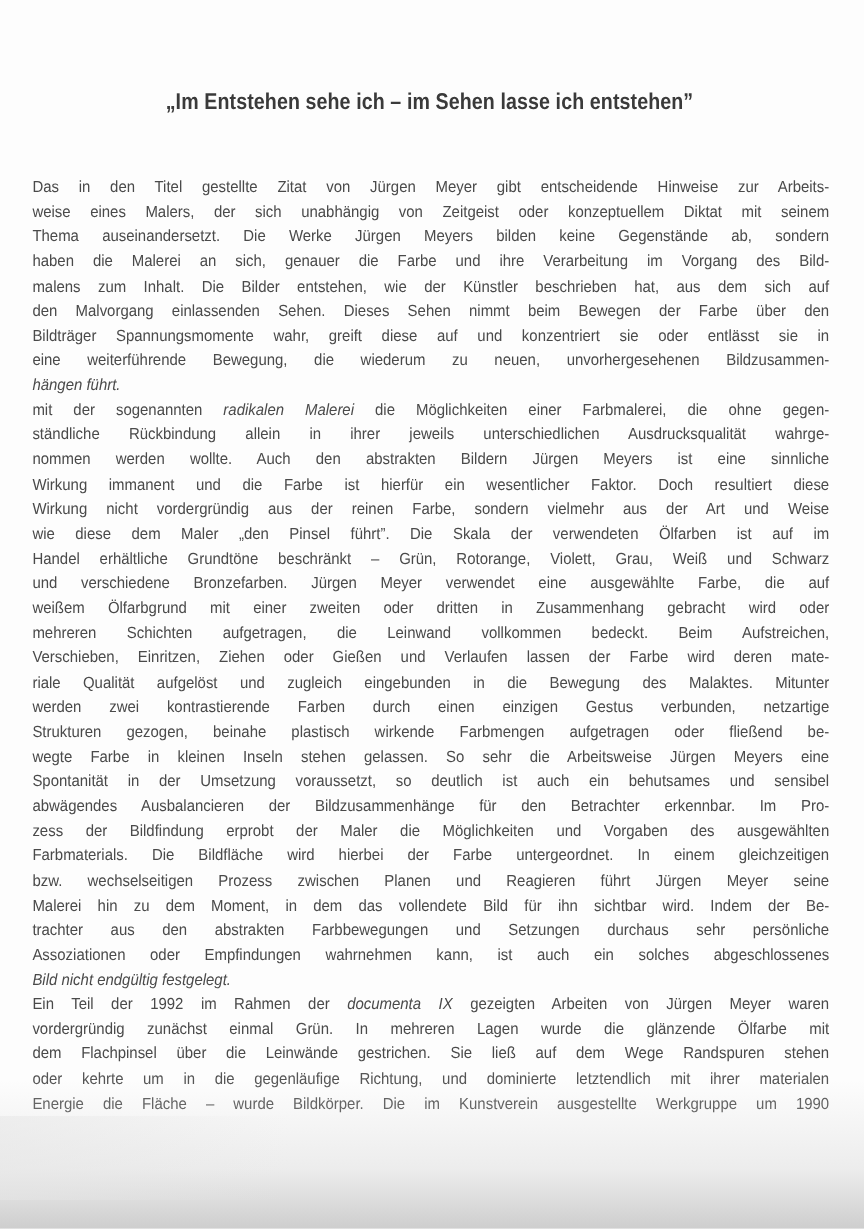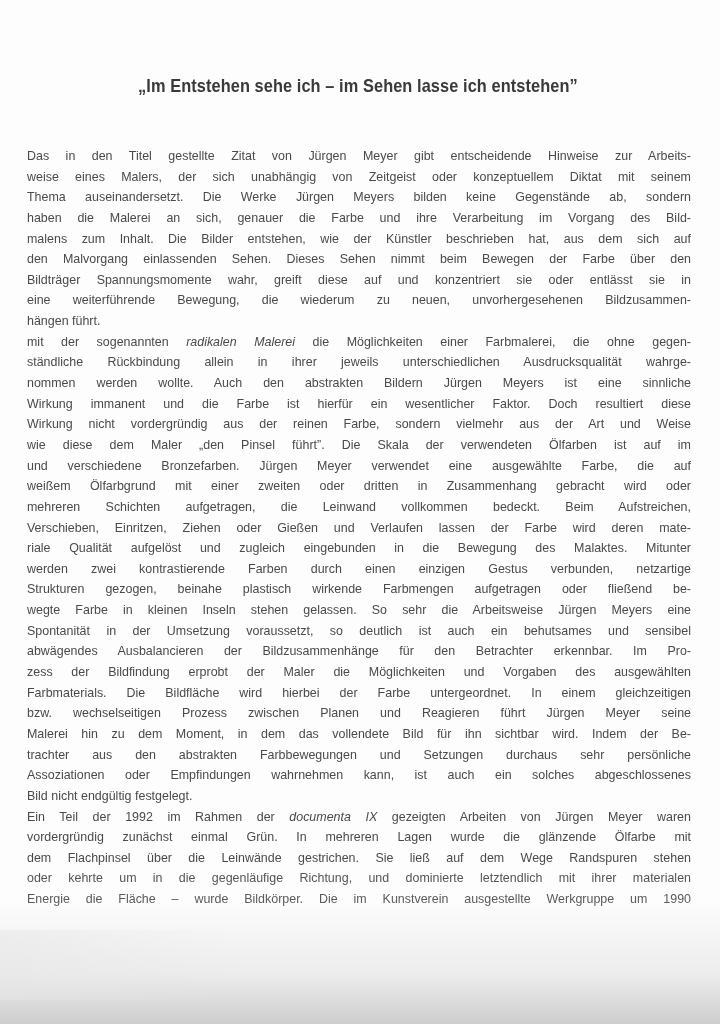--- a/index.html
+++ b/index.html
@@ -51,20 +51,21 @@
     }
     .line {
       display: block;
       white-space: nowrap;
       text-align: justify;
       text-align-last: justify;
       height: 20.65px;
     }
     .line.last {
       text-align-last: left;
+      font-style: italic;
     }
     .line .inner {
       display: inline-block;
       width: 664px;
       transform: scaleX(0.93);
       transform-origin: 0 0;
     }
     em {
       font-style: italic;
     }
@@ -101,20 +102,21 @@
       <span class="line"><span class="inner" style="text-align: justify; text-align-last: justify; white-space: normal; width: 713.978px;"><span>den Malvorgang einlassenden Sehen. Dieses Sehen nimmt beim Bewegen der Farbe über den</span></span></span>
       <span class="line"><span class="inner" style="text-align: justify; text-align-last: justify; white-space: normal; width: 713.978px;"><span>Bildträger Spannungsmomente wahr, greift diese auf und konzentriert sie oder entlässt sie in</span></span></span>
       <span class="line"><span class="inner" style="text-align: justify; text-align-last: justify; white-space: normal; width: 713.978px;"><span>eine weiterführende Bewegung, die wiederum zu neuen, unvorhergesehenen Bildzusammen-</span></span></span>
       <span class="line last"><span class="inner" style="text-align: justify; text-align-last: left; white-space: normal; width: 713.978px;"><span>hängen führt.</span></span></span>
       <span class="line"><span class="inner" style="text-align: justify; text-align-last: justify; white-space: normal; width: 713.978px;"><span>mit der sogenannten </span><em>radikalen Malerei</em><span> die Möglichkeiten einer Farbmalerei, die ohne gegen-</span></span></span>
       <span class="line"><span class="inner" style="text-align: justify; text-align-last: justify; white-space: normal; width: 713.978px;"><span>ständliche Rückbindung allein in ihrer jeweils unterschiedlichen Ausdrucksqualität wahrge-</span></span></span>
       <span class="line"><span class="inner" style="text-align: justify; text-align-last: justify; white-space: normal; width: 713.978px;"><span>nommen werden wollte. Auch den abstrakten Bildern Jürgen Meyers ist eine sinnliche</span></span></span>
       <span class="line"><span class="inner" style="text-align: justify; text-align-last: justify; white-space: normal; width: 713.978px;"><span>Wirkung immanent und die Farbe ist hierfür ein wesentlicher Faktor. Doch resultiert diese</span></span></span>
       <span class="line"><span class="inner" style="text-align: justify; text-align-last: justify; white-space: normal; width: 713.978px;"><span>Wirkung nicht vordergründig aus der reinen Farbe, sondern vielmehr aus der Art und Weise</span></span></span>
       <span class="line"><span class="inner" style="text-align: justify; text-align-last: justify; white-space: normal; width: 713.978px;"><span>wie diese dem Maler „den Pinsel führt”. Die Skala der verwendeten Ölfarben ist auf im</span></span></span>
+      <span class="line"><span class="inner" style="text-align: justify; text-align-last: justify; white-space: normal; width: 713.978px;"><span>Handel erhältliche Grundtöne beschränkt – Grün, Rotorange, Violett, Grau, Weiß und Schwarz</span></span></span>
       <span class="line"><span class="inner" style="text-align: justify; text-align-last: justify; white-space: normal; width: 713.978px;"><span>und verschiedene Bronzefarben. Jürgen Meyer verwendet eine ausgewählte Farbe, die auf</span></span></span>
       <span class="line"><span class="inner" style="text-align: justify; text-align-last: justify; white-space: normal; width: 713.978px;"><span>weißem Ölfarbgrund mit einer zweiten oder dritten in Zusammenhang gebracht wird oder</span></span></span>
       <span class="line"><span class="inner" style="text-align: justify; text-align-last: justify; white-space: normal; width: 713.978px;"><span>mehreren Schichten aufgetragen, die Leinwand vollkommen bedeckt. Beim Aufstreichen,</span></span></span>
       <span class="line"><span class="inner" style="text-align: justify; text-align-last: justify; white-space: normal; width: 713.978px;"><span>Verschieben, Einritzen, Ziehen oder Gießen und Verlaufen lassen der Farbe wird deren mate-</span></span></span>
       <span class="line"><span class="inner" style="text-align: justify; text-align-last: justify; white-space: normal; width: 713.978px;"><span>riale Qualität aufgelöst und zugleich eingebunden in die Bewegung des Malaktes. Mitunter</span></span></span>
       <span class="line"><span class="inner" style="text-align: justify; text-align-last: justify; white-space: normal; width: 713.978px;"><span>werden zwei kontrastierende Farben durch einen einzigen Gestus verbunden, netzartige</span></span></span>
       <span class="line"><span class="inner" style="text-align: justify; text-align-last: justify; white-space: normal; width: 713.978px;"><span>Strukturen gezogen, beinahe plastisch wirkende Farbmengen aufgetragen oder fließend be-</span></span></span>
       <span class="line"><span class="inner" style="text-align: justify; text-align-last: justify; white-space: normal; width: 713.978px;"><span>wegte Farbe in kleinen Inseln stehen gelassen. So sehr die Arbeitsweise Jürgen Meyers eine</span></span></span>
       <span class="line"><span class="inner" style="text-align: justify; text-align-last: justify; white-space: normal; width: 713.978px;"><span>Spontanität in der Umsetzung voraussetzt, so deutlich ist auch ein behutsames und sensibel</span></span></span>
       <span class="line"><span class="inner" style="text-align: justify; text-align-last: justify; white-space: normal; width: 713.978px;"><span>abwägendes Ausbalancieren der Bildzusammenhänge für den Betrachter erkennbar. Im Pro-</span></span></span>

